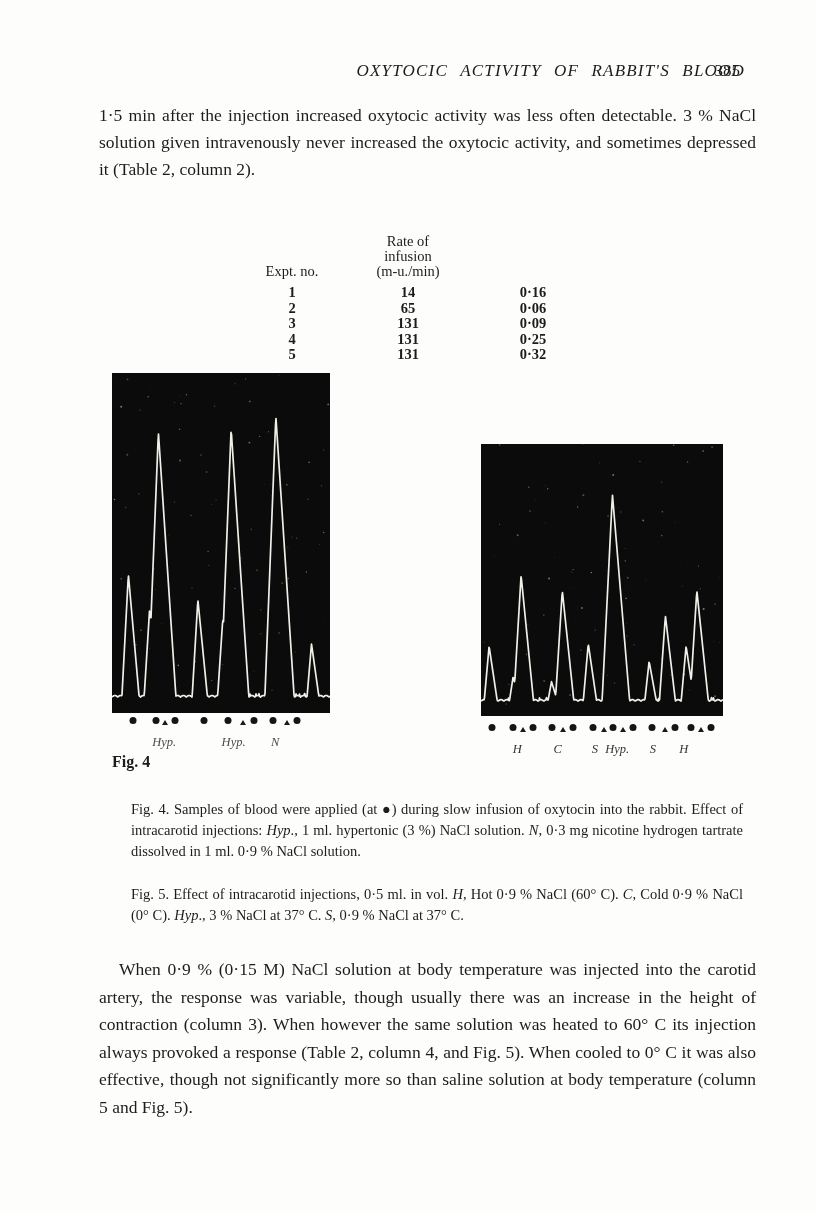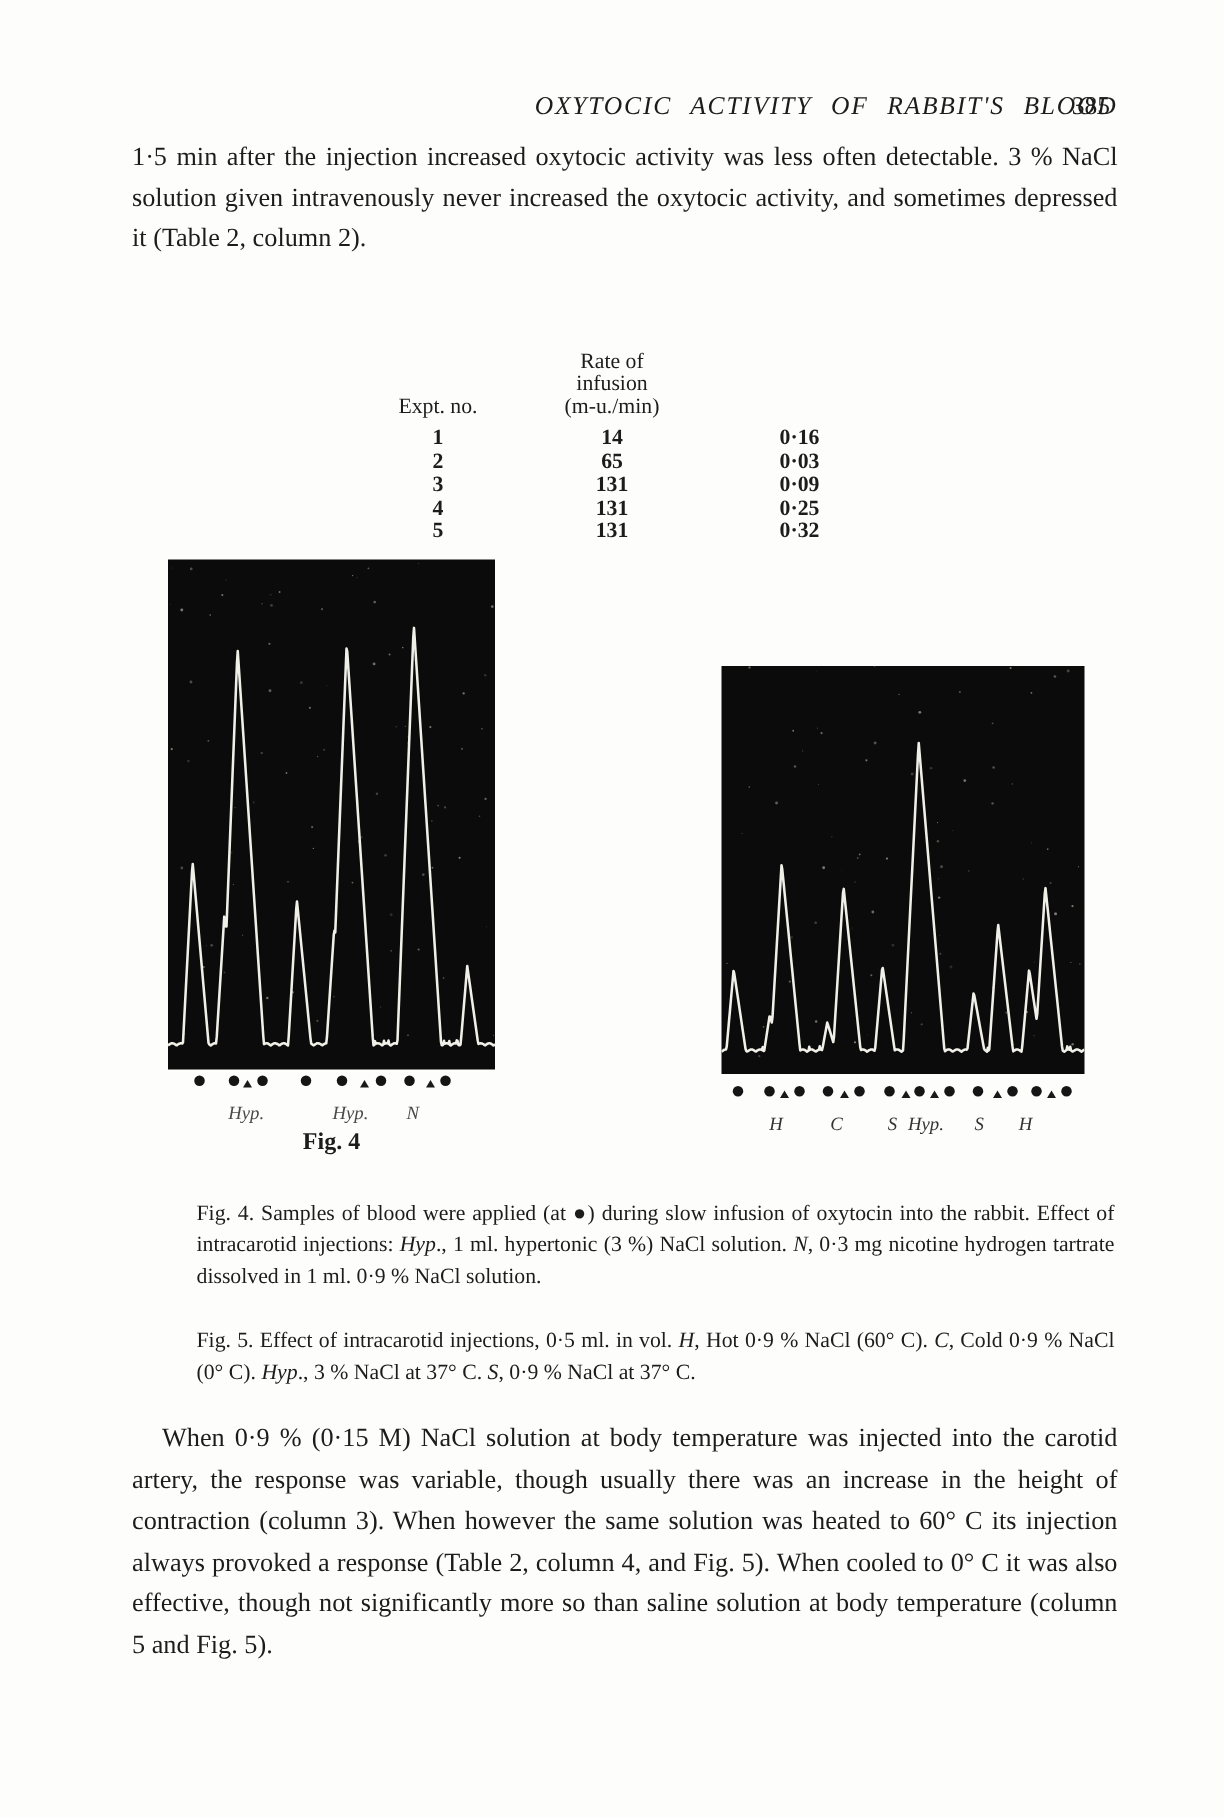--- a/index.html
+++ b/index.html
@@ -12,21 +12,21 @@
   .abs{position:absolute;}
   
   .running-head{
     left:88px; top:61px; width:657px; text-align:right;
     font-style:italic; font-size:17px; letter-spacing:1.2px; word-spacing:7px;
   }
   .page-number{ top:61px; right:76px; font-size:17px; }
   
   .body-text{
     left:88px; width:657px; font-size:17.5px; line-height:27px;
-    text-align:justify; margin:0;
+    text-align:justify; margin:11px;
   }
   .p1{ top:91px; }
   .p2{ top:945px; text-indent:20px; line-height:27.5px; }
   
   .table-caption{
     left:88px; top:186px; width:657px; text-align:center; font-size:14.5px;
   }
   .smallcaps{ font-variant:small-caps; }
   .table1{ left:232px; top:217px; width:370px; font-size:14.5px; }
   .t1-head{ display:flex; align-items:flex-end; height:62px; line-height:15px; text-align:center; }
@@ -45,21 +45,21 @@
   .dot{ position:absolute; top:1px; width:7px; height:7px; border-radius:50%;
         background:#151515; transform:translateX(-50%); }
   .arrow{ position:absolute; top:4px; width:0; height:0;
         border-left:3px solid transparent; border-right:3px solid transparent;
         border-bottom:5px solid #1a1a1a; transform:translateX(-50%); }
   .labels-row{ position:absolute; left:0; right:16px; height:16px; }
   .fig4 .labels-row{ top:362px; } .fig5 .labels-row{ top:298px; }
   .flabel{ position:absolute; transform:translateX(-50%); font-style:italic;
         font-size:12.5px; color:#4a4a4a; white-space:nowrap; }
   .fig5 .flabel{ color:#333; }
-  .fig-label{ position:absolute; left:0; right:0; text-align:center;
+  .fig-label{ position:absolute; left:0; right:0; text-align:left;
         font-weight:bold; font-size:16px; }
   .fig4 .fig-label{ top:380px; } .fig5 .fig-label{ top:315px; }
   
   .fig-caption{
     left:115px; width:612px; font-size:14.5px; line-height:20.8px;
     text-align:justify; margin:16px;
   }
   .fc4{ top:783px; } .fc5{ top:868px; }
   .it{ font-style:italic; }
 </style>
@@ -87,21 +87,21 @@
     </div>
     <div class="t1-rows">
       <div class="t1-row">
         <div class="c1">1</div>
         <div class="c2">14</div>
         <div class="c3">0·16</div>
       </div>
       <div class="t1-row">
         <div class="c1">2</div>
         <div class="c2">65</div>
-        <div class="c3">0·03</div>
+        <div class="c3">0·06</div>
       </div>
       <div class="t1-row">
         <div class="c1">3</div>
         <div class="c2">131</div>
         <div class="c3">0·09</div>
       </div>
       <div class="t1-row">
         <div class="c1">4</div>
         <div class="c2">131</div>
         <div class="c3">0·25</div>

